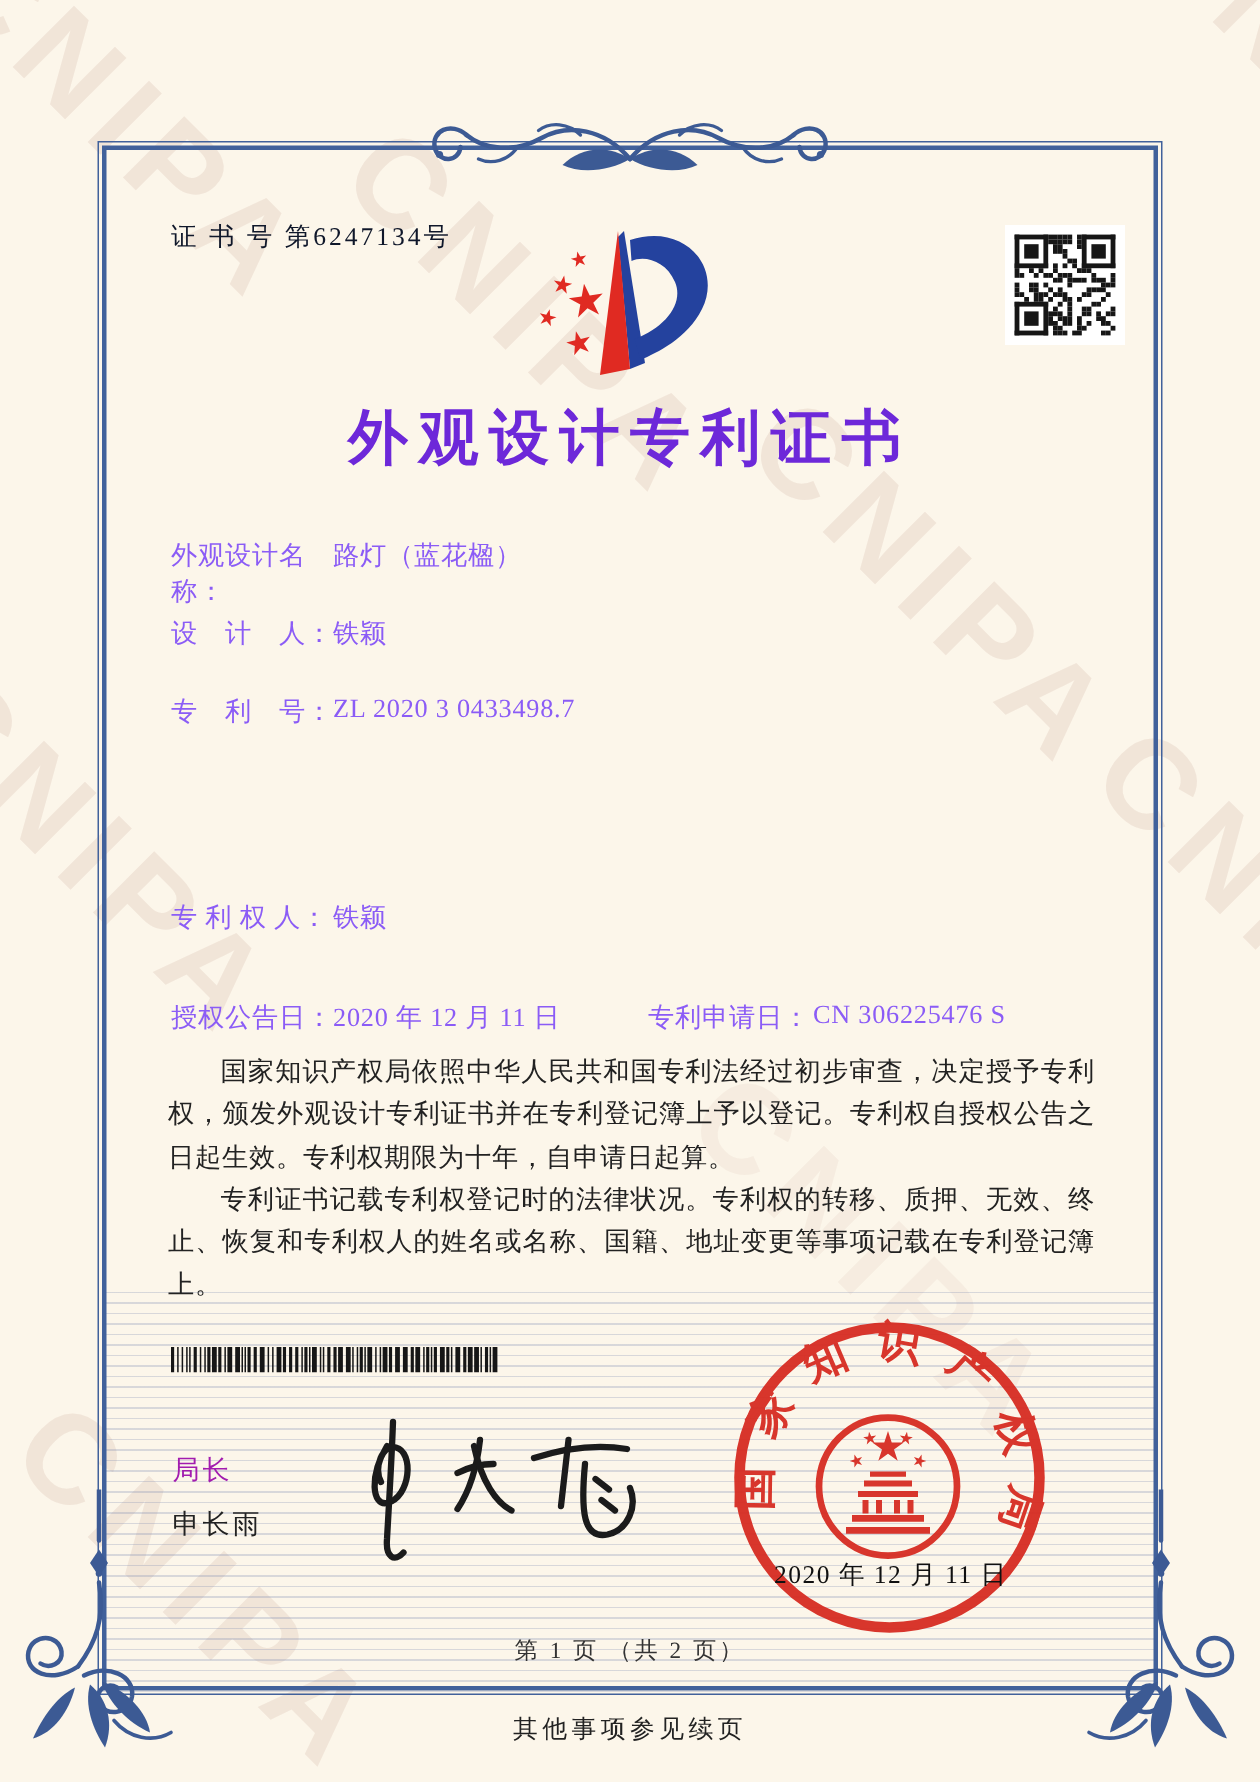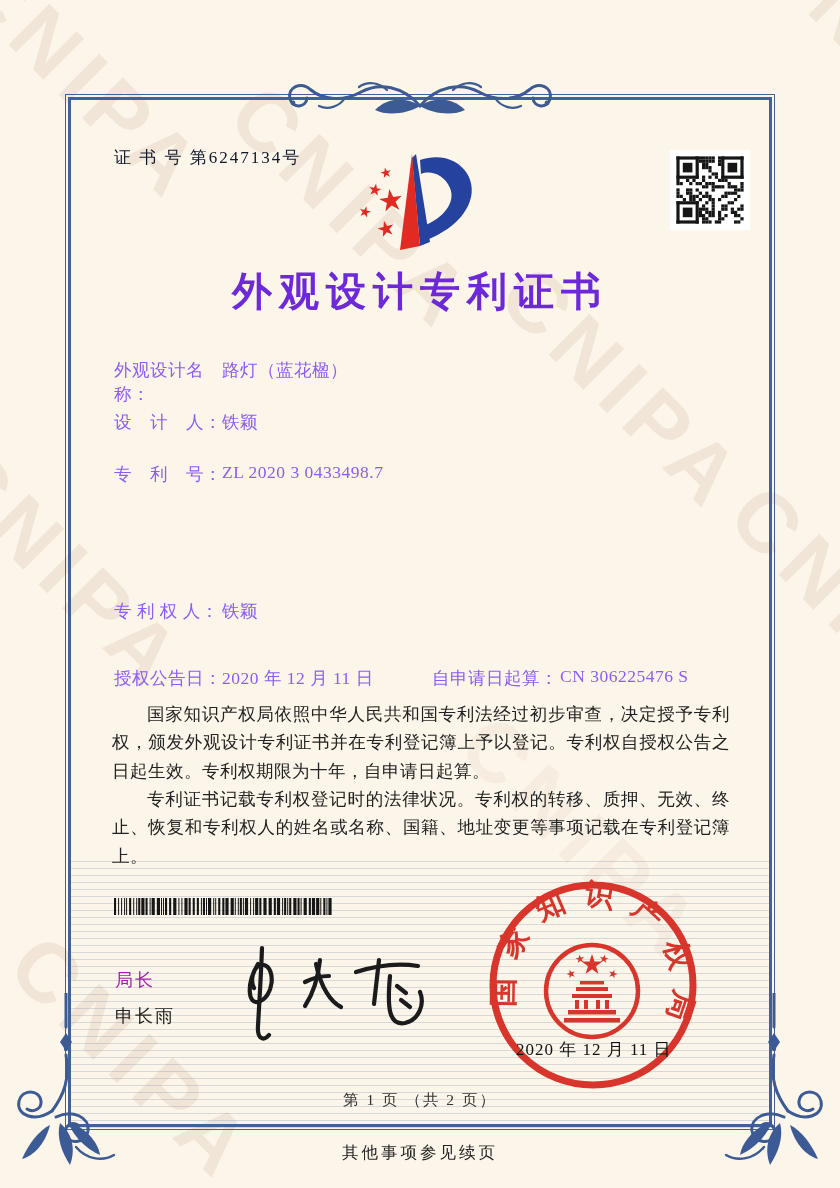--- a/index.html
+++ b/index.html
@@ -291,21 +291,21 @@
   </div>
   <div class="abs row" style="top:462px;">
     <span class="lab">专　利　号：</span><span class="val">ZL 2020 3 0433498.7</span>
   </div>
   <div class="abs row" style="top:599px;">
     <span class="lab">专 利 权 人：</span><span class="val">铁颖</span>
   </div>
   <div class="abs row" style="top:666px;">
     <span class="lab">授权公告日：</span><span class="val">2020 年 12 月 11 日</span>
     <span class="pair2">
-      <span class="lab">自申请日起算：</span><span class="val">CN 306225476 S</span>
+      <span class="lab">专利申请日：</span><span class="val">CN 306225476 S</span>
     </span>
   </div>
 
   <div class="abs bodytext" style="top:700px;">
     <p>国家知识产权局依照中华人民共和国专利法经过初步审查，决定授予专利权，颁发外观设计专利证书并在专利登记簿上予以登记。专利权自授权公告之日起生效。专利权期限为十年，自申请日起算。</p>
     <p>专利证书记载专利权登记时的法律状况。专利权的转移、质押、无效、终止、恢复和专利权人的姓名或名称、国籍、地址变更等事项记载在专利登记簿上。</p>
   </div>
 
   <svg id="barcode" class="abs" style="left:114px;top:898px;z-index:3;" width="220" height="17" viewBox="0 0 220 17">
       <rect x="0" y="0" width="2.1" height="17" fill="#161616"></rect>

